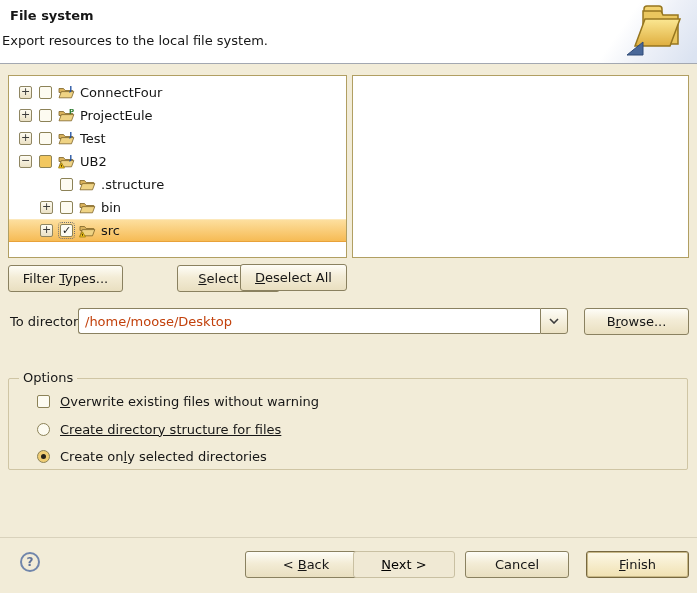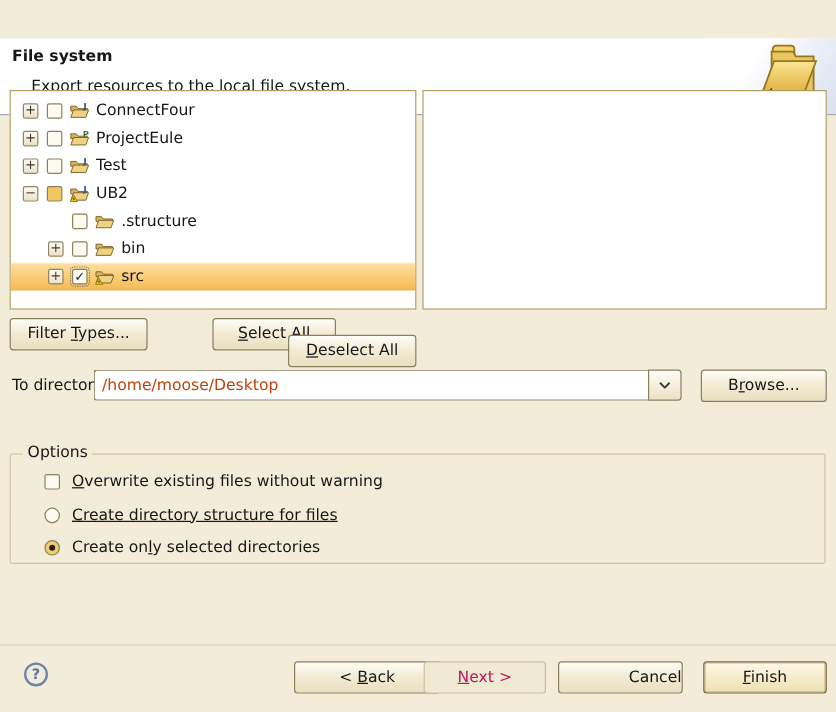--- a/index.html
+++ b/index.html
@@ -4,23 +4,23 @@
 <style>
   html,body{margin:0;padding:0;}
   body{
     width:697px;height:593px;overflow:hidden;
     font-family:"DejaVu Sans","Liberation Sans",sans-serif;
     font-size:13px;color:#161616;background:#f2ecd8;
   }
   .dialog{position:relative;width:697px;height:593px;background:#f2ecd8;}
 
   
-  .banner{position:absolute;left:0;top:0;width:697px;height:63px;background:#ffffff;border-bottom:1px solid #a3a8b1;margin-top:32px;}
+  .banner{position:absolute;left:0;top:0;width:697px;height:63px;background:#ffffff;border-bottom:1px solid #a3a8b1;}
   .banner-title{position:absolute;left:10px;top:8px;font-weight:bold;}
-  .banner-sub{position:absolute;left:26px;top:33px;text-decoration:underline;}
+  .banner-sub{position:absolute;left:2px;top:33px;}
   .banner-art{position:absolute;right:0;top:0;width:110px;height:63px;
     background:linear-gradient(125deg,#ffffff 35%,#eef1f8 60%,#dbe3f1 95%);}
   .banner-art svg{position:absolute;right:12px;top:2px;}
 
   
   .tree-panel{position:absolute;left:8px;top:75px;width:339px;height:183px;background:#fff;border:1px solid #b19f62;box-sizing:border-box;padding-top:5px;}
   .detail-panel{position:absolute;left:352px;top:75px;width:337px;height:183px;background:#fff;border:1px solid #b19f62;box-sizing:border-box;}
 
   
   .trow{display:flex;align-items:center;height:23px;padding-left:10px;}
@@ -34,26 +34,26 @@
     margin-right:6px;flex:0 0 auto;text-align:center;font-size:11px;line-height:11px;color:#1d1d1d;font-weight:bold;}
   .cb.partial{background:#f2c75f;}
   .cb.focus{outline:1px dotted #6f6f6f;outline-offset:1px;}
   .ticon{margin-right:5px;flex:0 0 auto;display:inline-flex;}
   .tlabel{white-space:nowrap;}
 
   
   .btn{position:absolute;height:27px;box-sizing:border-box;border:1px solid #8a8160;border-radius:3px;
     background:linear-gradient(#fefdf7,#f3ecd6 45%,#e9dfc0);text-align:center;line-height:25px;cursor:default;}
   .btn.default{border-color:#77683f;background:linear-gradient(#fdf8e6,#f0e1b2);box-shadow:0 0 0 1px #c8b887 inset;}
-  .btn.disabled{background:#f0e9d4;border-color:#c9c0a2;color:#be185d;}
+  .btn.disabled{background:#f0e9d4;border-color:#c9c0a2;color:#000000;}
   .mn{text-decoration:underline;}
 
   .mid-btn-filter{left:8px;top:265px;width:115px;}
   .mid-btn-select{left:130px;top:265px;width:103px;margin-left:47px;}
-  .mid-btn-deselect{left:240px;top:279px;width:107px;}
+  .mid-btn-deselect{left:240px;top:264px;width:107px;}
 
   
   .dest-label{position:absolute;left:10px;top:314px;}
   .combo{position:absolute;left:78px;top:308px;width:490px;height:26px;box-sizing:border-box;display:flex;}
   .combo input{flex:1 1 auto;border:1px solid #8a8160;border-right:none;border-radius:3px 0 0 3px;background:#fff;
     font:13px "DejaVu Sans","Liberation Sans",sans-serif;padding:0 6px;outline:none;color:#c2410c;}
   .combo-btn{flex:0 0 28px;border:1px solid #8a8160;border-radius:0 3px 3px 0;box-sizing:border-box;
     background:linear-gradient(#fefdf7,#ece2c4);display:flex;align-items:center;justify-content:center;}
   .browse-btn{left:584px;top:308px;width:105px;}
 
@@ -67,21 +67,21 @@
   .radio.selected{background:#efcd74;}
   .radio.selected::after{content:"";position:absolute;left:3px;top:3px;width:5px;height:5px;border-radius:50%;background:#26221a;}
   .opt1{top:13px;} .opt2{top:41px;text-decoration:underline;} .opt3{top:68px;}
 
   
   .footer{position:absolute;left:0;top:537px;width:697px;height:56px;border-top:1px solid #d9d2bc;}
   .help{position:absolute;left:20px;top:14px;width:20px;height:20px;border:2px solid #7186ab;border-radius:50%;
     box-sizing:border-box;color:#60739a;font-weight:bold;font-size:12px;text-align:center;line-height:16px;}
   .f-back{left:245px;top:13px;width:122px;}
   .f-next{left:353px;top:13px;width:102px;}
-  .f-cancel{left:465px;top:13px;width:104px;text-align:right;}
+  .f-cancel{left:465px;top:13px;width:104px;}
   .f-finish{left:586px;top:13px;width:103px;}
 </style>
 </head>
 <body>
 
 <div class="dialog">
 
   <div class="banner">
     <div class="banner-title">File system</div>
     <div class="banner-sub">Export resources to the local file system.</div>

